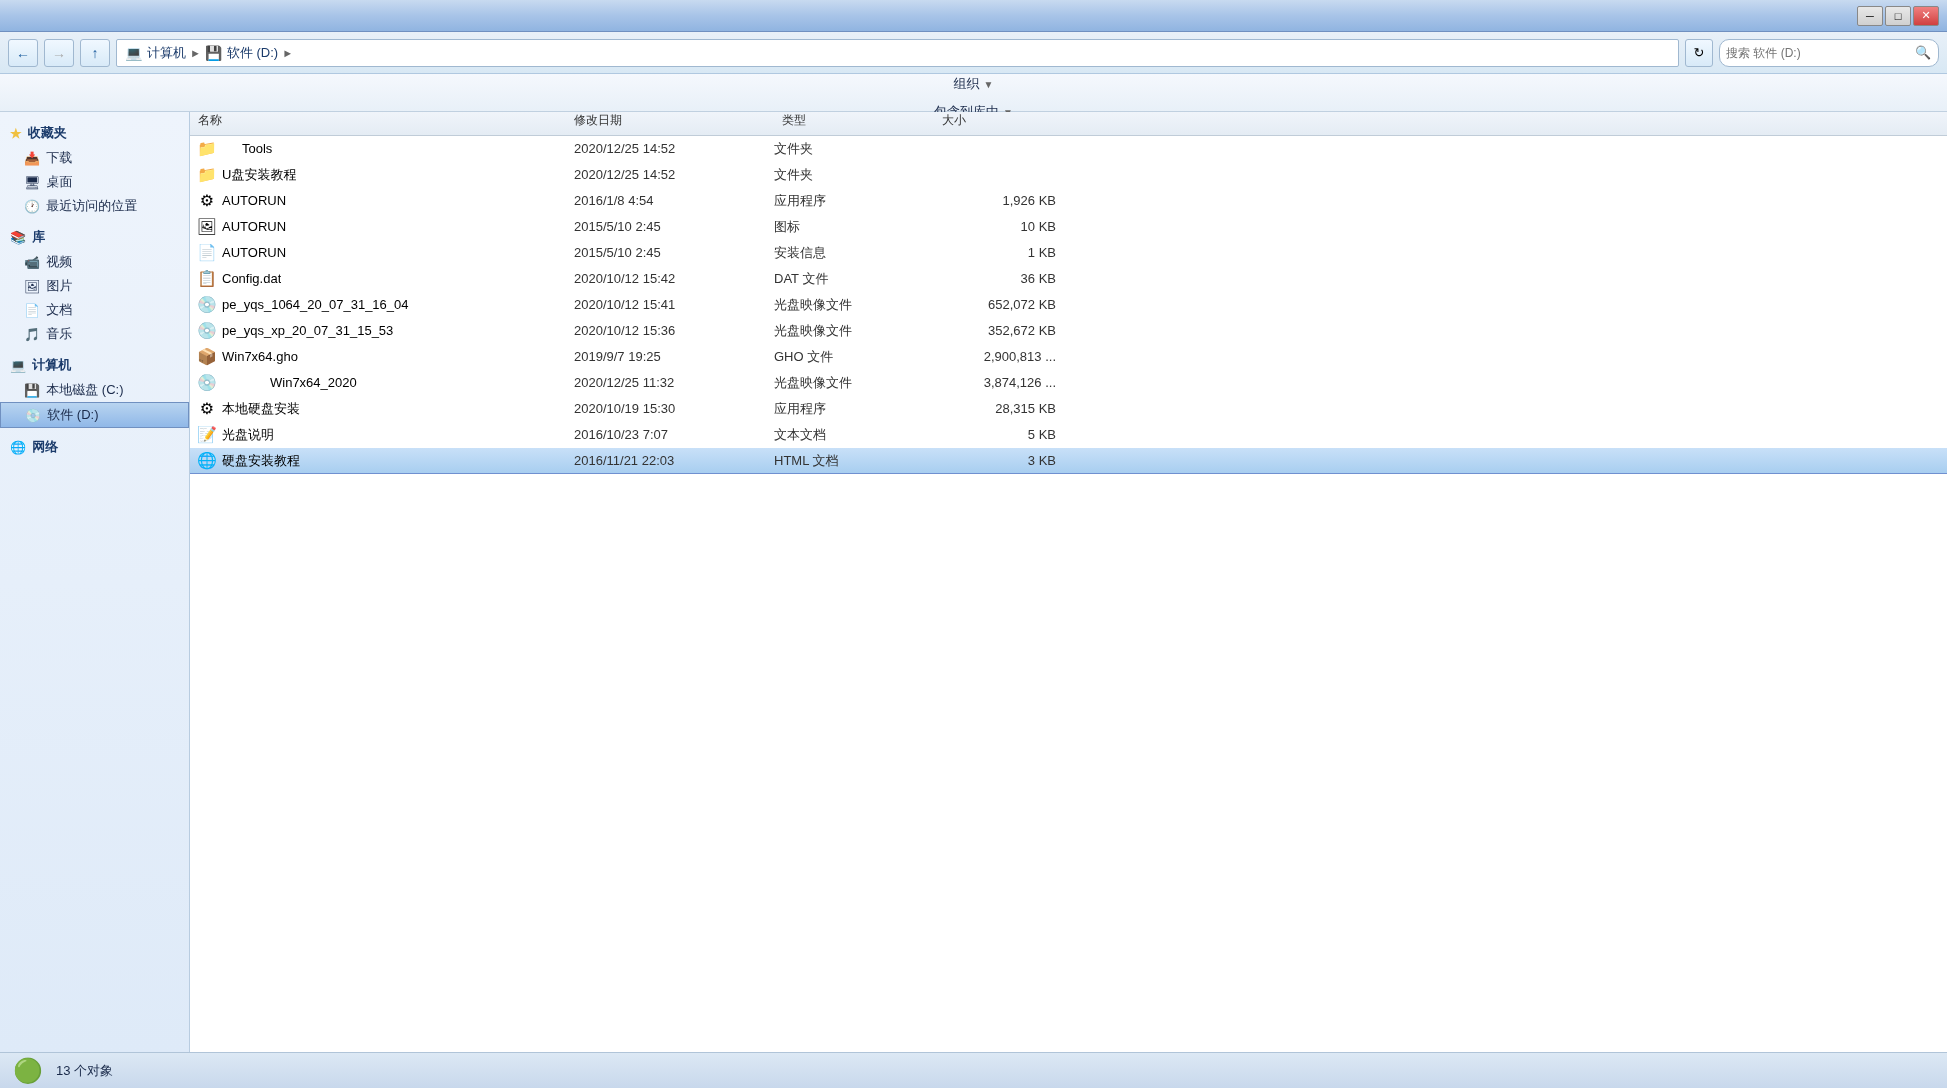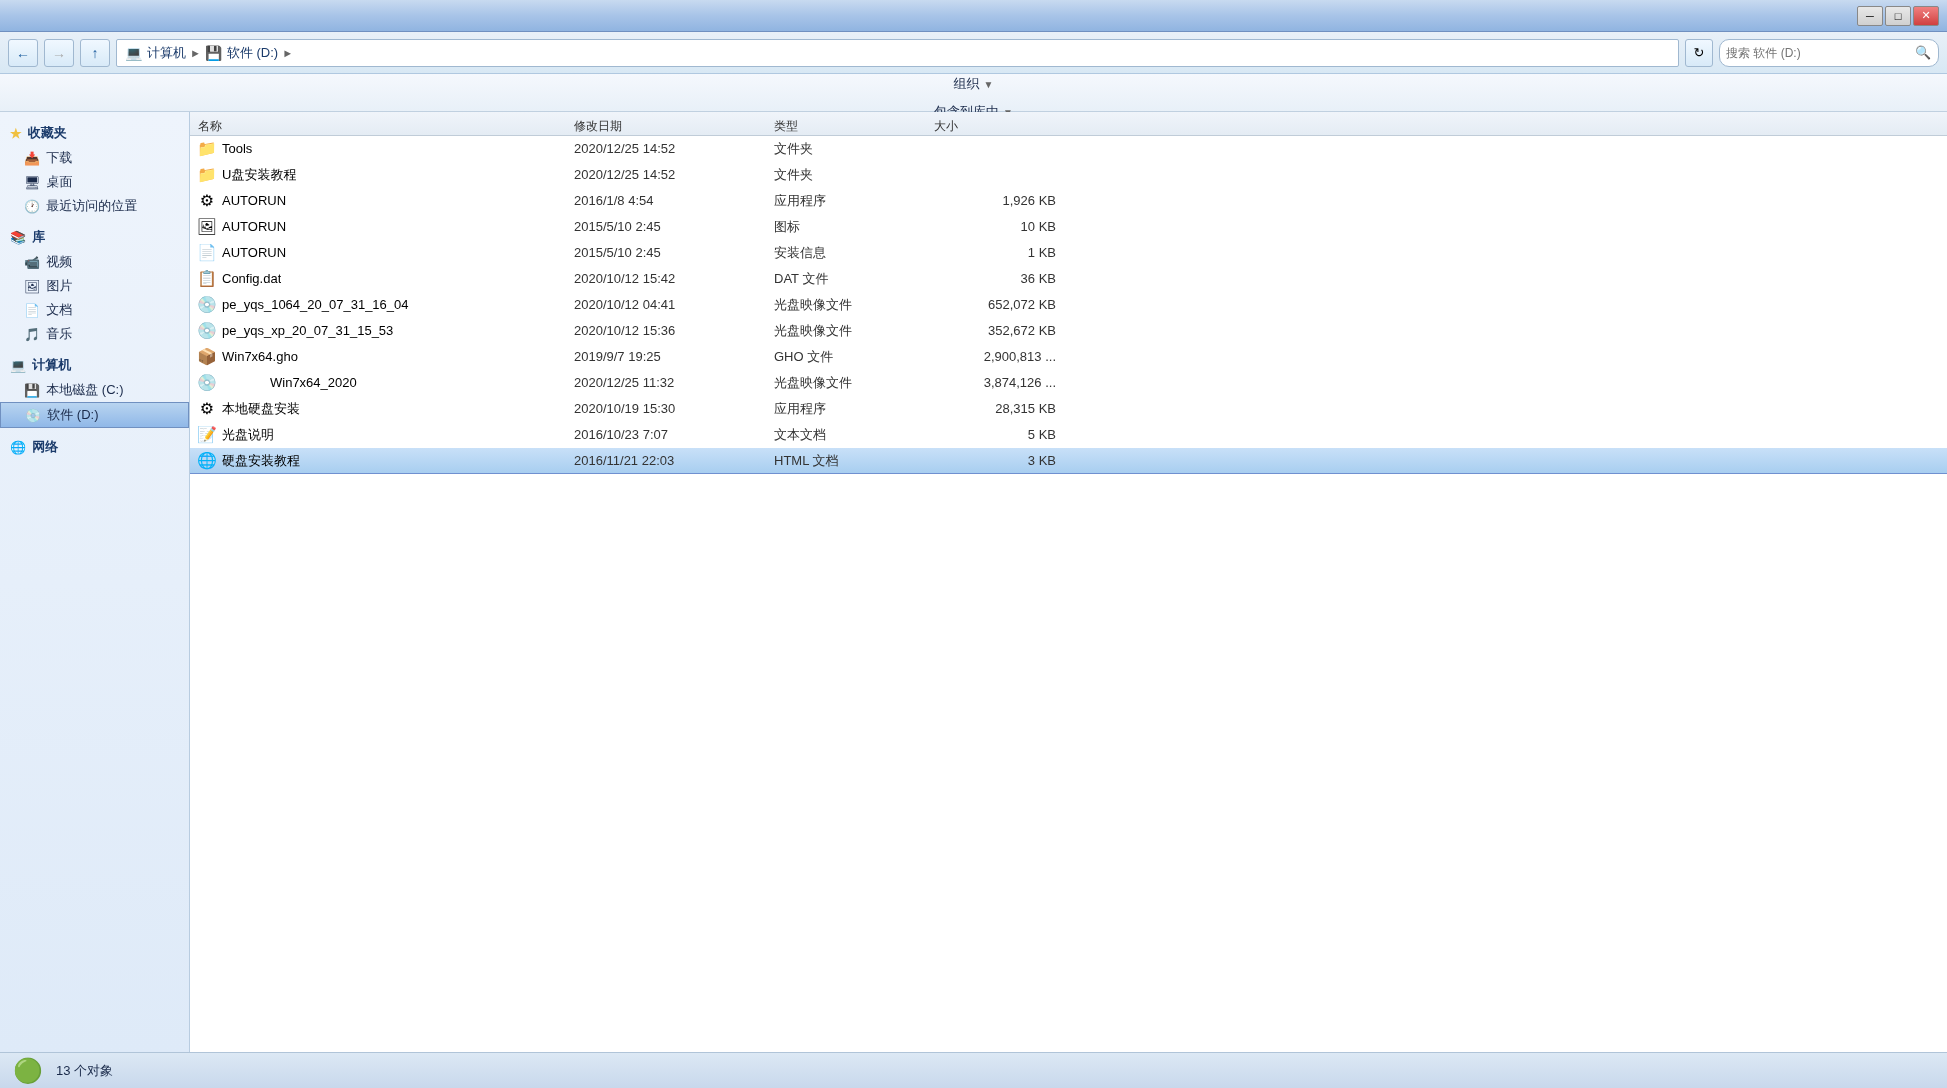--- a/index.html
+++ b/index.html
@@ -221,21 +221,21 @@
     
     .file-area {
       flex: 1;
       display: flex;
       flex-direction: column;
       overflow: hidden;
       background: white;
     }
     .column-header {
       display: flex;
-      align-items: flex-end;
+      align-items: flex-start;
       height: 24px;
       background: linear-gradient(to bottom, #f0f4fa, #e4ecf4);
       border-bottom: 1px solid #c0ccd8;
       font-size: 12px;
       color: #333;
       padding: 0 4px;
     }
     .col-name {
       width: 380px;
       padding-left: 4px;
@@ -245,20 +245,21 @@
     .col-date {
       width: 200px;
       flex-shrink: 0;
       cursor: pointer;
       font-family: Liberation Serif, serif;
     }
     .col-type {
       width: 160px;
       flex-shrink: 0;
       cursor: pointer;
+      margin-left: 8px;
     }
     .col-size {
       width: 130px;
       flex-shrink: 0;
       cursor: pointer;
     }
     .file-list {
       flex: 1;
       overflow-y: auto;
     }
@@ -488,21 +489,21 @@
       <div class="col-date">修改日期</div>
       <div class="col-type">类型</div>
       <div class="col-size">大小</div>
     </div>
 
     <div class="file-list scrollbar-area" id="file-list-container">
 
     <div class="file-row">
       <div class="file-cell-name">
         <span class="file-icon">📁</span>
-        <span style="overflow:hidden;text-overflow:ellipsis;white-space:nowrap;">Tools</span>
+        <span style="overflow:hidden;text-overflow:ellipsis;white-space:nowrap;margin-left:20px;">Tools</span>
       </div>
       <div class="file-cell-date">2020/12/25 14:52</div>
       <div class="file-cell-type">文件夹</div>
       <div class="file-cell-size"></div>
     </div>
         <div class="file-row">
       <div class="file-cell-name">
         <span class="file-icon">📁</span>
         <span style="overflow:hidden;text-overflow:ellipsis;white-space:nowrap;">U盘安装教程</span>
       </div>
@@ -544,21 +545,21 @@
       </div>
       <div class="file-cell-date">2020/10/12 15:42</div>
       <div class="file-cell-type">DAT 文件</div>
       <div class="file-cell-size">36 KB</div>
     </div>
         <div class="file-row">
       <div class="file-cell-name">
         <span class="file-icon">💿</span>
         <span style="overflow:hidden;text-overflow:ellipsis;white-space:nowrap;">pe_yqs_1064_20_07_31_16_04</span>
       </div>
-      <div class="file-cell-date">2020/10/12 04:41</div>
+      <div class="file-cell-date">2020/10/12 15:41</div>
       <div class="file-cell-type">光盘映像文件</div>
       <div class="file-cell-size">652,072 KB</div>
     </div>
         <div class="file-row">
       <div class="file-cell-name">
         <span class="file-icon">💿</span>
         <span style="overflow:hidden;text-overflow:ellipsis;white-space:nowrap;">pe_yqs_xp_20_07_31_15_53</span>
       </div>
       <div class="file-cell-date">2020/10/12 15:36</div>
       <div class="file-cell-type">光盘映像文件</div>

